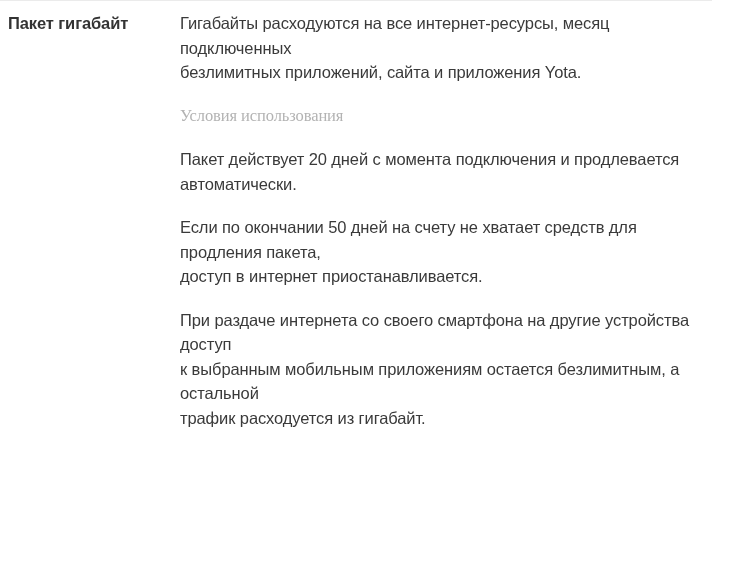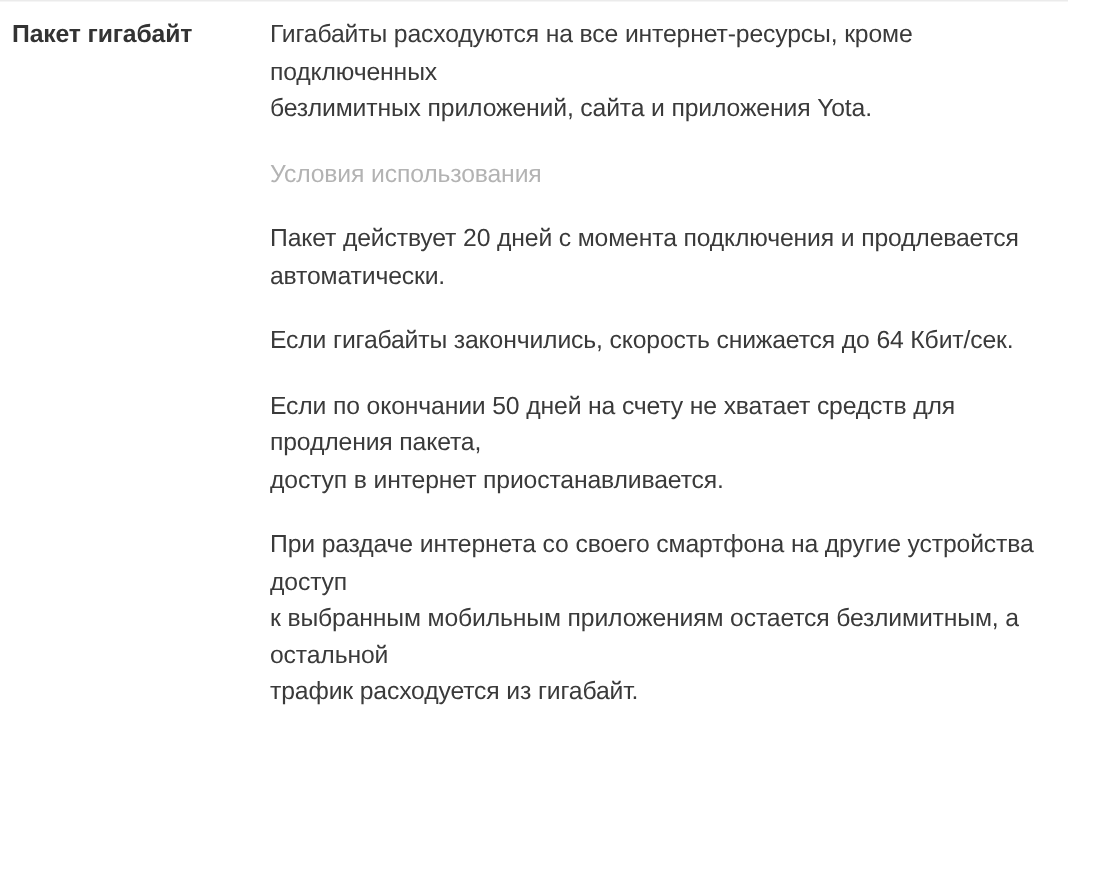--- a/index.html
+++ b/index.html
@@ -41,35 +41,35 @@
   .para {
     margin: 0 0 19px 0;
     font-size: 16.5px;
     line-height: 24.5px;
     color: #3a3a3a;
     letter-spacing: -0.1px;
     white-space: pre-line;
   }
   .para.subheading {
     color: #b3b3b3;
+    font-family: Liberation Serif, serif;
   }
 </style>
 </head>
 <body>
 
 <div class="spec-row">
   <div class="label-col">
     <h3 class="row-label">Пакет гигабайт</h3>
   </div>
   <div class="content-col">
-    <p class="para">Гигабайты расходуются на все интернет-ресурсы, кроме подключенных
+    <p class="para">Гигабайты расходуются на все интернет-ресурсы, месяц подключенных
 безлимитных приложений, сайта и приложения Yota.</p>
     <p class="para subheading">Условия использования</p>
     <p class="para">Пакет действует 20 дней с момента подключения и продлевается
 автоматически.</p>
-    <p class="para">Если гигабайты закончились, скорость снижается до 64 Кбит/сек.</p>
     <p class="para">Если по окончании 50 дней на счету не хватает средств для продления пакета,
 доступ в интернет приостанавливается.</p>
     <p class="para">При раздаче интернета со своего смартфона на другие устройства доступ
 к выбранным мобильным приложениям остается безлимитным, а остальной
 трафик расходуется из гигабайт.</p>
   </div>
 </div>
 
 </body></html>

